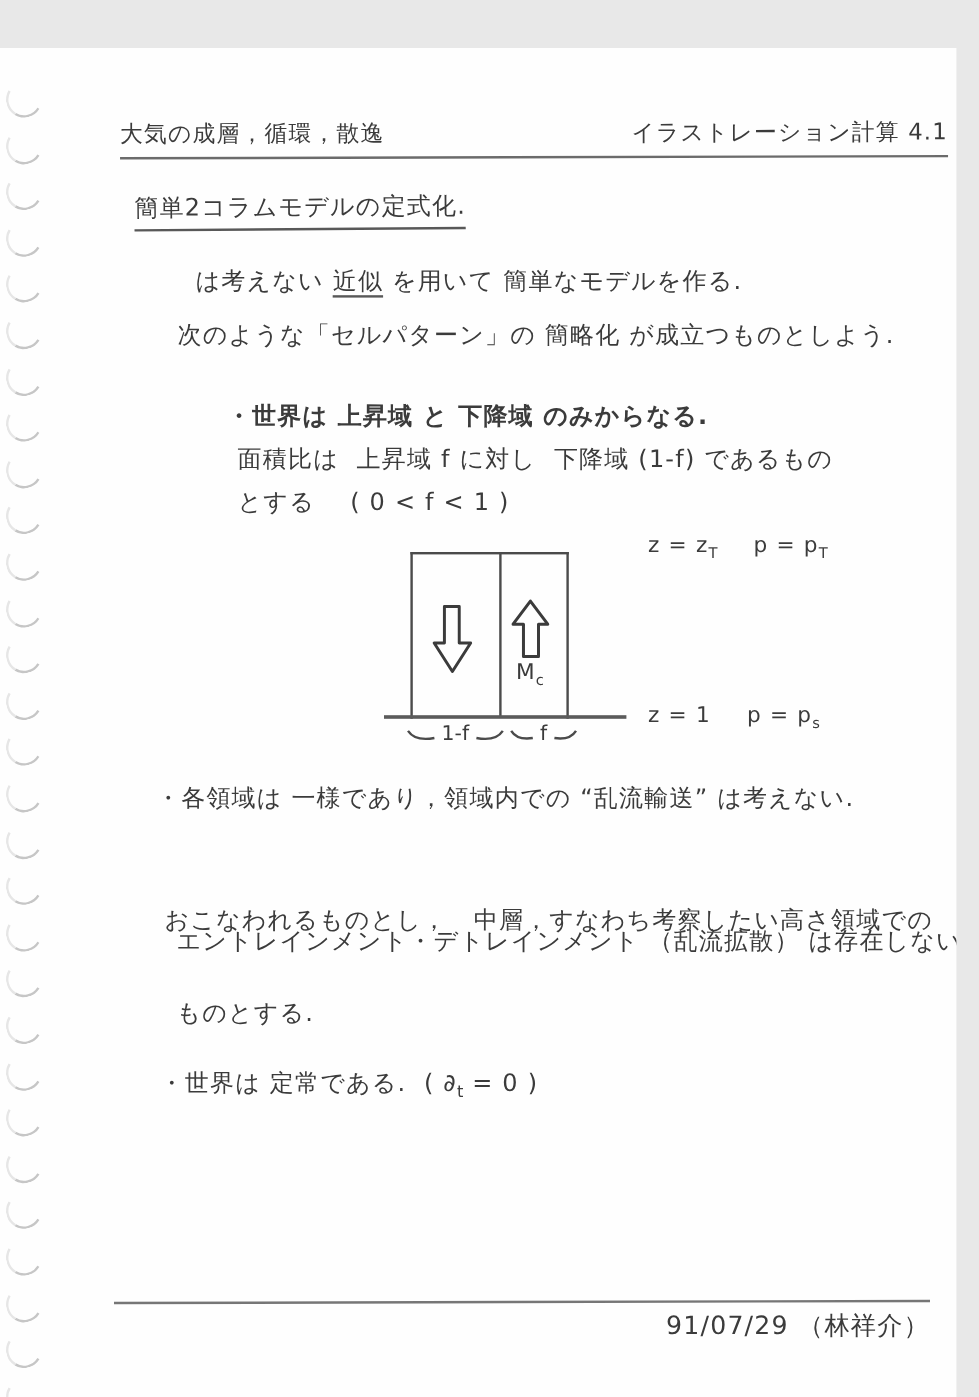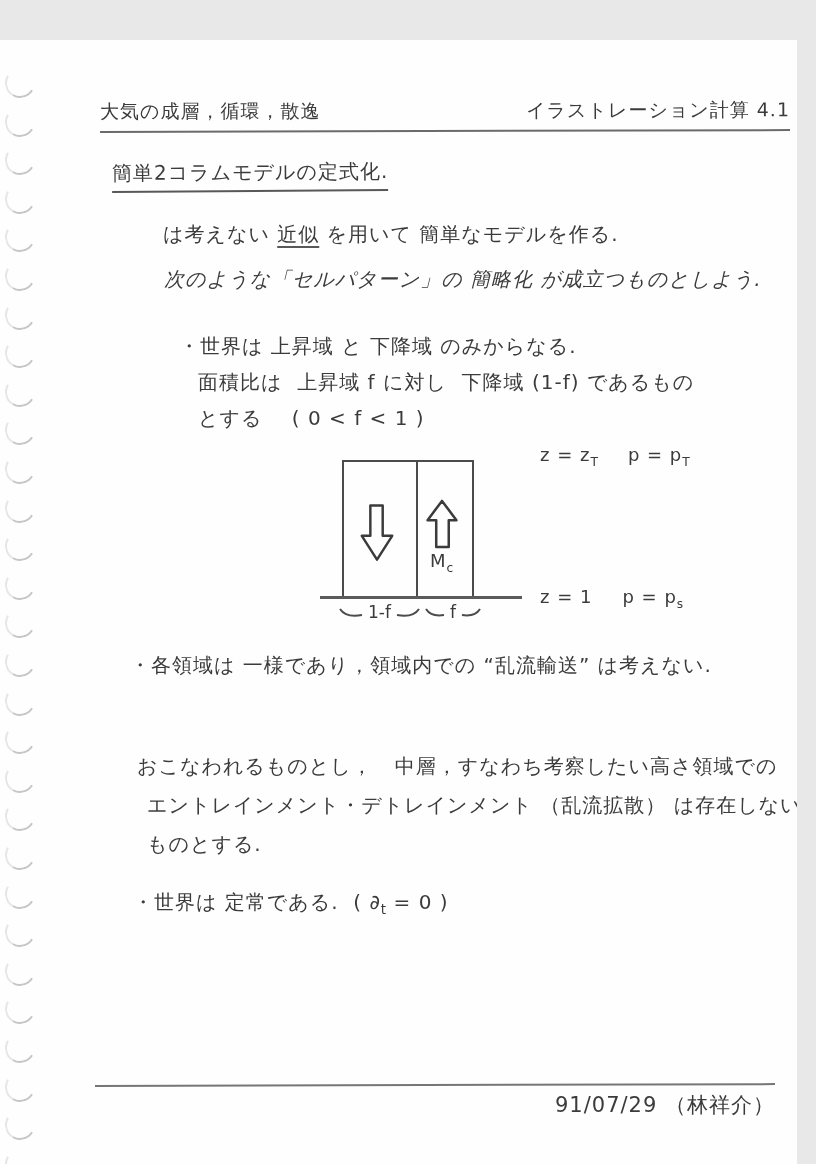--- a/index.html
+++ b/index.html
@@ -94,23 +94,23 @@
 
   <div class="header">
     <span class="hs">大気の成層，循環，散逸</span>
     <span class="hs">イラストレーション計算 4.1</span>
   </div>
 
   <div class="hand title">簡単2コラムモデルの定式化.</div>
 
   <div class="hand" style="left:163px;top:182px;"><span>は考えない </span><span class="u-solid">近似</span><span> を用いて 簡単なモデルを作る.</span></div>
 
-  <div class="hand" style="left:164px;top:227px;font-style:italic;">次のような「セルパターン」の 簡略化 が成立つものとしよう.</div>
+  <div class="hand" style="left:148px;top:227px;">次のような「セルパターン」の 簡略化 が成立つものとしよう.</div>
 
-  <div class="hand" style="left:179px;top:294px;">・世界は 上昇域 と 下降域 のみからなる.</div>
+  <div class="hand" style="left:189px;top:294px;font-weight:bold;">・世界は 上昇域 と 下降域 のみからなる.</div>
   <div class="hand" style="left:198px;top:330px;">面積比は  上昇域 f に対し  下降域 (1-f) であるもの</div>
   <div class="hand" style="left:198px;top:366px;">とする    ( 0 &lt; f &lt; 1 )</div>
 
   <div class="diagram">
     <div class="dbox"></div>
     <div class="ddiv"></div>
     <div class="dground"></div>
 
     <svg class="arr-down" width="38" height="62" viewBox="0 0 40 64">
       <path d="M13 3 h13 v32 h10 L20 60 L4 35 h9 Z" fill="none" stroke="#3b3b3b" stroke-width="2.6" stroke-linejoin="round"></path>
@@ -143,21 +143,21 @@
     </div>
 
     <div class="hand toplabel"><span>z = z</span><sub>T</sub><span class="gap"></span><span>p = p</span><sub>T</sub></div>
 
     <div class="hand botlabel"><span>z = 1</span><span class="gap"></span><span>p = p</span><sub>s</sub></div>
   </div>
 
   <div class="hand" style="left:130px;top:613px;">・各領域は 一様であり，領域内での “乱流輸送” は考えない.</div>
 
   <div class="hand" style="left:137px;top:714px;">おこなわれるものとし，   中層，すなわち考察したい高さ領域での</div>
-  <div class="hand" style="left:147px;top:753px;">エントレインメント・デトレインメント （乱流拡散） は存在しない</div>
+  <div class="hand" style="left:147px;top:732px;">エントレインメント・デトレインメント （乱流拡散） は存在しない</div>
   <div class="hand" style="left:147px;top:792px;">ものとする.</div>
 
   <div class="hand" style="left:133px;top:850px;"><span>・世界は 定常である.  ( ∂</span><sub>t</sub><span> = 0 )</span></div>
 
   <div class="footer-line"></div>
   <div class="hand footer-text">91/07/29 （林祥介）</div>
 
 </div>
 
 </body></html>

